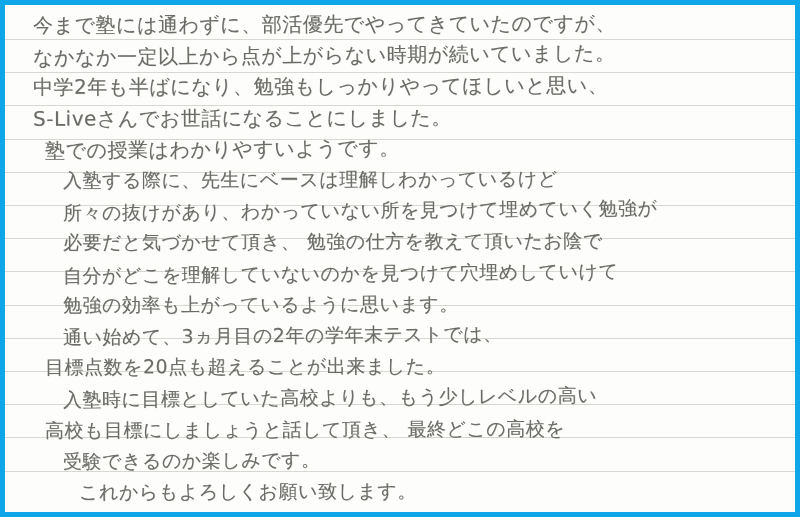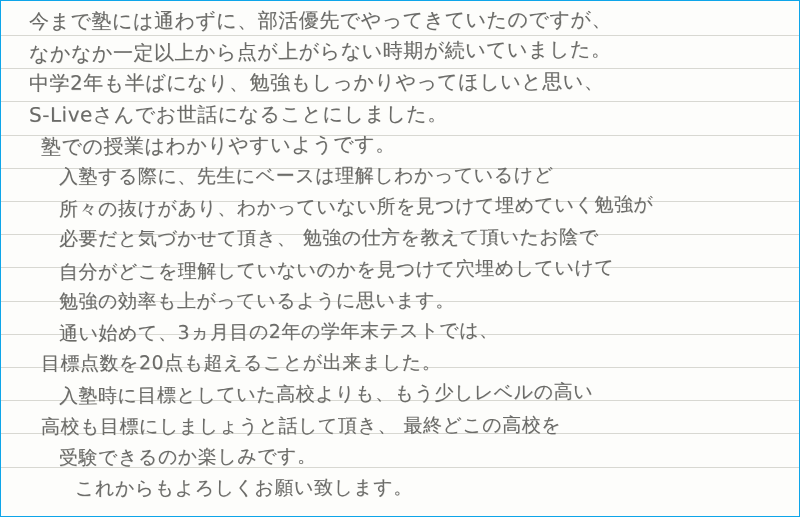--- a/index.html
+++ b/index.html
@@ -10,21 +10,21 @@
   body {
     font-family: "DejaVu Sans", sans-serif;
   }
   #sheet {
     position: relative;
     width: 800px;
     height: 517px;
     background: #fdfdfb;
     overflow: hidden;
     box-sizing: border-box;
-    border: 1px solid #0ea5e9;
+    border: 5px solid #0ea5e9;
   }
   
   #rules {
     position: absolute;
     left: 0;
     top: 0;
     width: 800px;
     height: 517px;
     pointer-events: none;
   }

